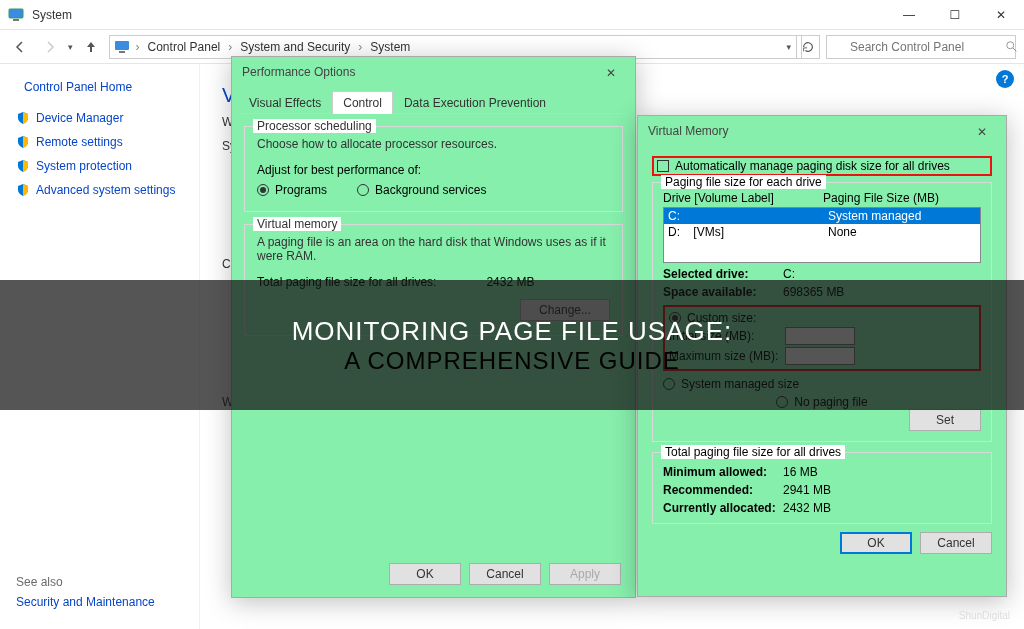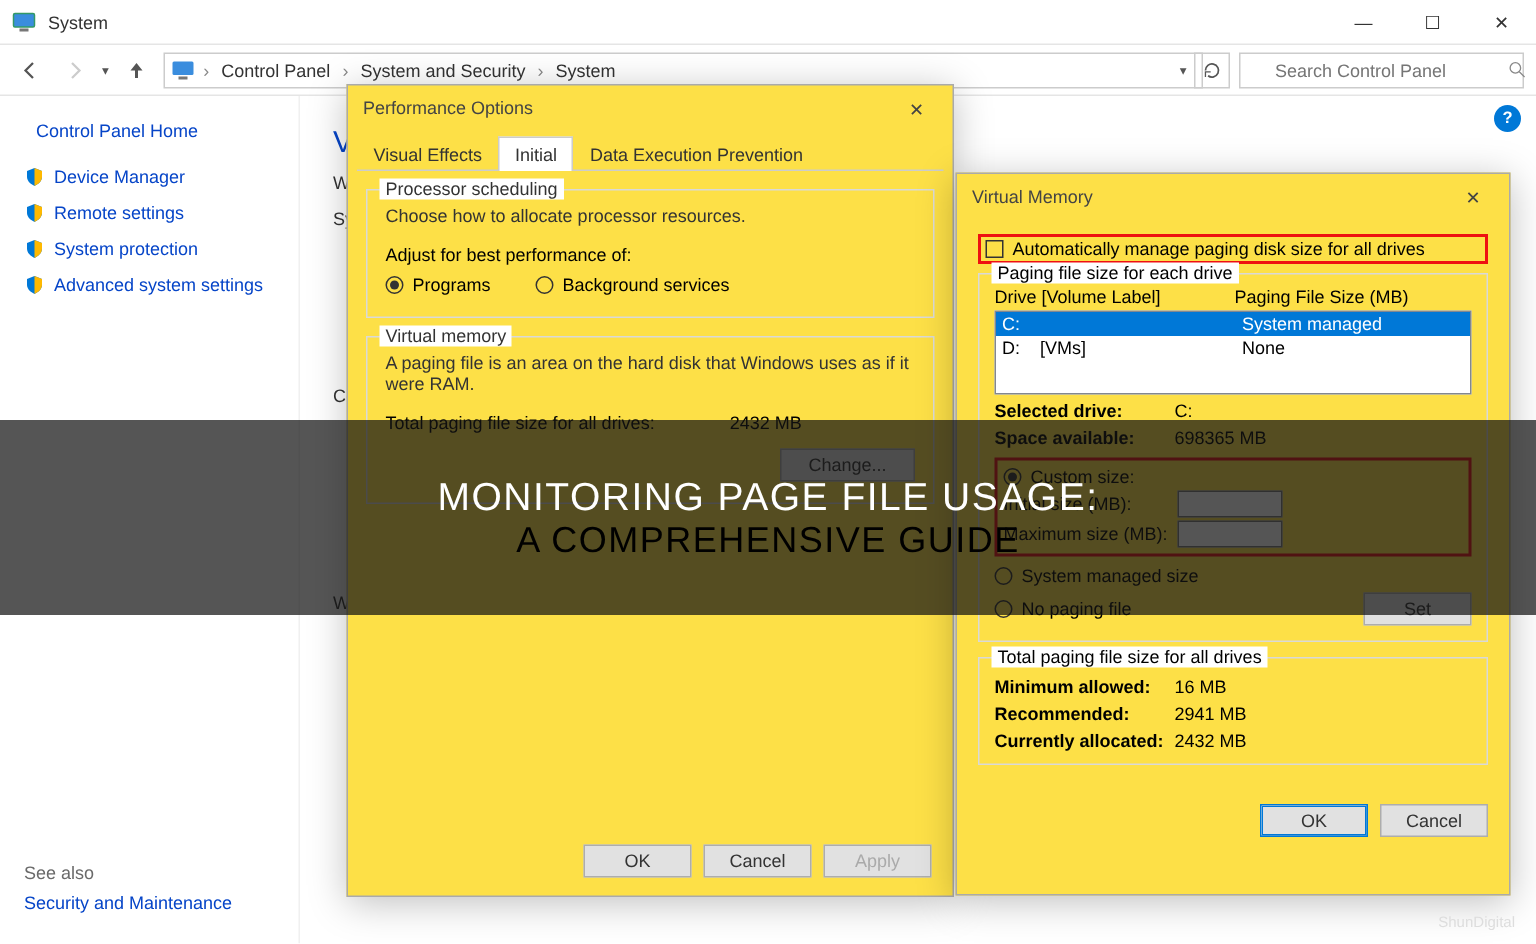--- a/index.html
+++ b/index.html
@@ -29,21 +29,21 @@
 .helpbtn { position: absolute; top: 6px; right: 10px; width: 18px; height: 18px; border-radius: 50%; background: #0078d7; color: #fff; display: flex; align-items: center; justify-content: center; font-weight: bold; font-size: 11px; }
 .main { flex: 1; position: relative; padding: 20px 22px; color: #0645c8; font-size: 18px; }
 .main-head { color:#0645c8; font-size:20px; margin-bottom:8px; }
 .main-sub { color:#333; font-size:12px; margin-bottom:10px; }
 .main-group { margin-bottom: 40px; }
 .main-group .gtitle { color:#333; font-size:12px; margin-bottom:10px; }
 .main-group .gitem { color:#333; font-size:12px; padding-left:14px; margin-bottom:6px; }
 .shield { display:inline-block; width:14px; height:14px; }
 
 
-.dialog { position: absolute; background: #fde047; border: 1px solid #aaa; box-shadow: 0 4px 24px rgba(0,0,0,0.25); }
+.dialog { position: absolute; background: #86efac; border: 1px solid #aaa; box-shadow: 0 4px 24px rgba(0,0,0,0.25); }
 .dlg-title { height: 30px; display: flex; align-items: center; padding: 0 10px; color: #444; position: relative; }
 .dlg-close { position: absolute; right: 8px; top: 6px; width: 32px; height: 20px; display: flex; align-items: center; justify-content: center; }
 .perf { left: 231px; top: 56px; width: 405px; height: 542px; z-index: 5; }
 .perf-tabs { display: flex; border-bottom: 1px solid #ccc; margin: 4px 6px 0; }
 .ptab { padding: 4px 10px; border: 1px solid transparent; border-bottom: none; margin-bottom: -1px; color: #333; }
 .ptab.active { border-color: #ccc; background: #fff; }
 .fset { border: 1px solid #d9d9d9; margin: 12px; padding: 10px 12px 14px; position: relative; }
 .fset .legend { position: absolute; top: -8px; left: 8px; background: #fff; padding: 0 4px; color: #333; }
 .fset .desc { color: #333; margin-bottom: 12px; }
 .radiorow { display: flex; gap: 30px; margin-top: 6px; }
@@ -70,21 +70,21 @@
 .drv-row.sel { background: #0078d7; color: #fff; }
 .drv-row .c1 { width: 160px; padding-left: 4px; }
 .drv-row .c2 { flex: 1; padding-left: 4px; }
 .kv { display: flex; margin-top: 4px; }
 .kv .k { width: 120px; font-weight: bold; }
 .kv .v { width: 120px; }
 .sizes { border: 2px solid #e11; padding: 2px 4px; margin-top: 6px; }
 .sizes .row { display: flex; align-items: center; gap: 6px; margin: 2px 0; }
 .sizes input[type=text] { width: 70px; height: 18px; border: 1px solid #7a7a7a; padding: 0 4px; font-size: 11px; }
 .setbtn { margin-left: auto; width: 72px; }
-.totgroup { border: 1px solid #d9d9d9; padding: 8px 10px; position: relative; margin-bottom: 26px; }
+.totgroup { border: 1px solid #d9d9d9; padding: 8px 10px; position: relative; margin-bottom: 8px; }
 .totgroup .legend { position: absolute; top: -8px; left: 8px; background: #fff; padding: 0 4px; }
 
 
 .overlay { position: absolute; left: 0; top: 280px; width: 1024px; height: 130px; background: rgba(20,20,20,0.72); z-index: 20; display: flex; flex-direction: column; align-items: center; justify-content: center; }
 .overlay .l1 { color: #fff; font-size: 26px; letter-spacing: 1px; }
 .overlay .l2 { color: #000000; font-size: 24px; letter-spacing: 1px; font-weight: 500; }
 .watermark { position:absolute; right:14px; bottom:8px; color:#ddd; font-size:10px; z-index:30; }
 svg { display:block; }
 .vchev { color:#555; font-size:9px; }
 </style>
@@ -223,21 +223,21 @@
   </div>
 </div>
 
 <div class="dialog perf">
   <div class="dlg-title">
     <span>Performance Options</span>
     <div class="dlg-close">✕</div>
   </div>
   <div class="perf-tabs">
     <div class="ptab">Visual Effects</div>
-    <div class="ptab active">Initial</div>
+    <div class="ptab active">Control</div>
     <div class="ptab">Data Execution Prevention</div>
   </div>
   <div class="fset">
     <div class="legend">Processor scheduling</div>
     <div class="desc">Choose how to allocate processor resources.</div>
     <div>Adjust for best performance of:</div>
     <div class="radiorow">
       <label class="radio">
           <span class="dot">
             <span class="inner"></span>
@@ -317,21 +317,21 @@
             <span style="width:110px;">Maximum size (MB):</span>
             <input type="text" style="">
           </div>
       </div>
       <div class="row" style="display:flex;margin-top:6px;align-items:flex-end;">
           <label class="radio">
             <span class="dot"></span>
             <span>System managed size</span>
           </label>
         </div>
-      <div class="row" style="display:flex;align-items:center;margin-top:4px;">
+      <div class="row" style="display:flex;align-items:center;margin-top:4px;flex-direction:column;">
           <label class="radio">
             <span class="dot"></span>
             <span>No paging file</span>
           </label>
           <div class="btn setbtn">Set</div>
         </div>
     </div>
     <div class="totgroup">
       <div class="legend">Total paging file size for all drives</div>
       <div class="kv">

